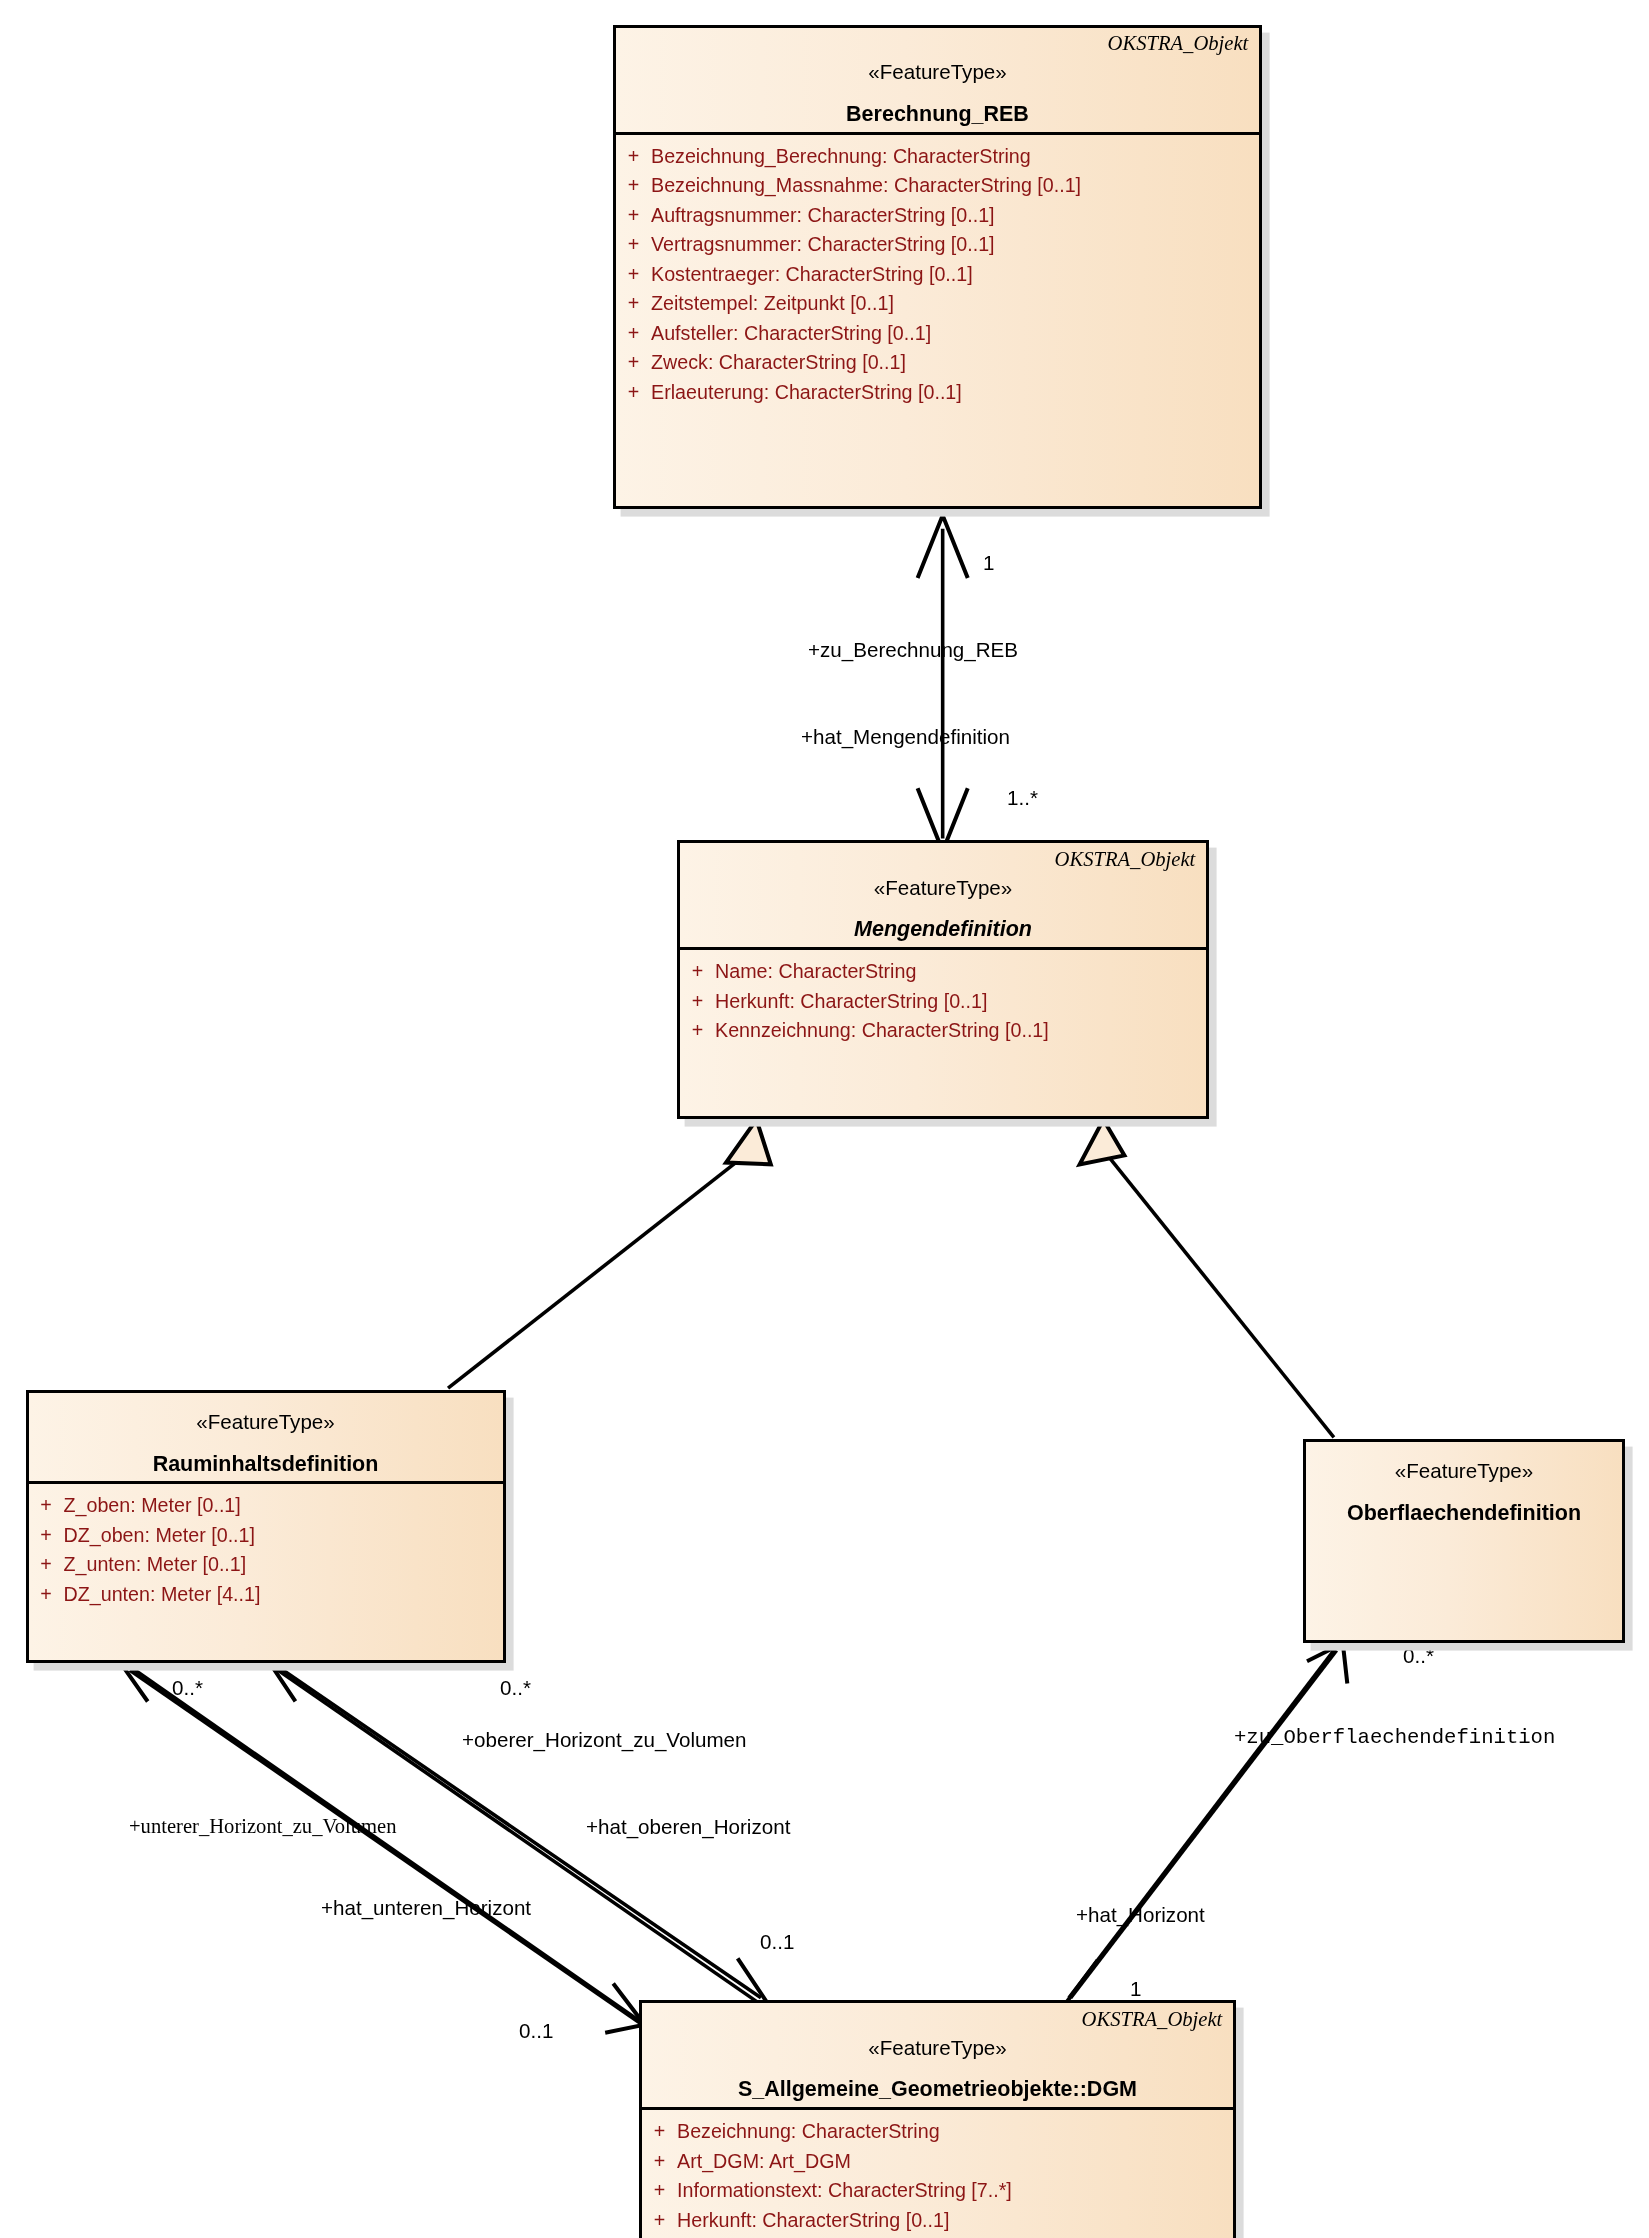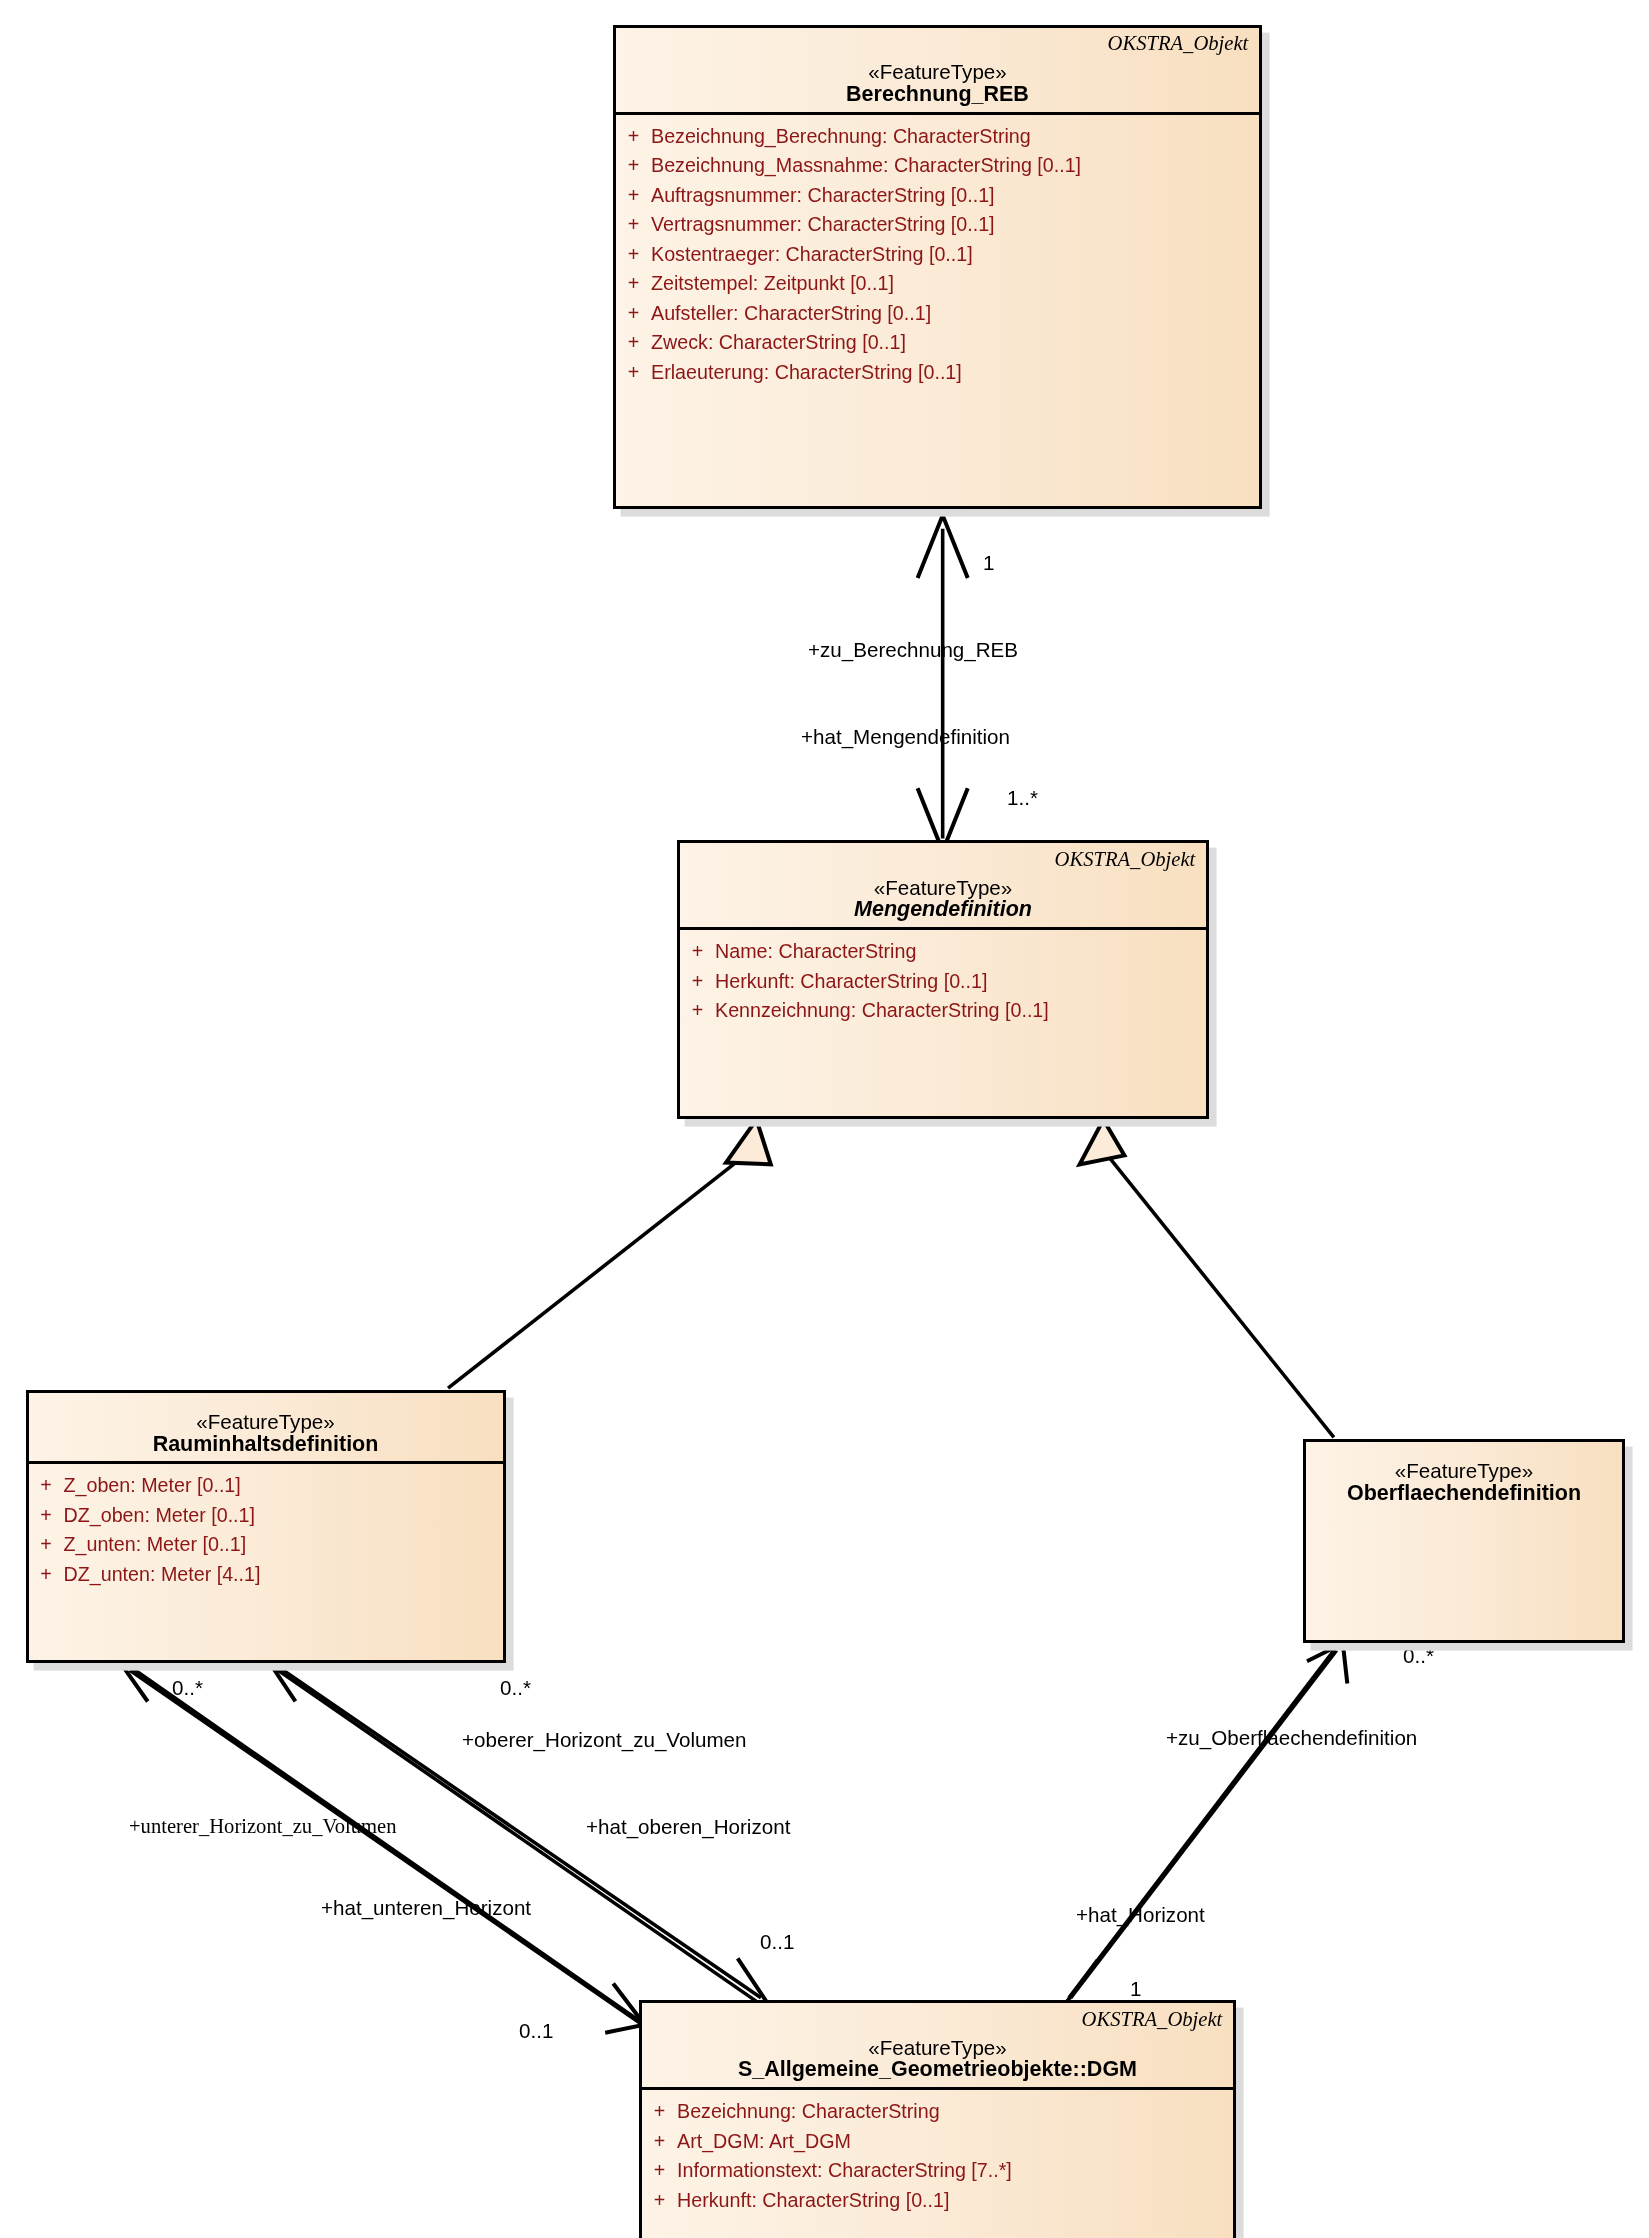--- a/index.html
+++ b/index.html
@@ -11,21 +11,21 @@
   
   .uml-class{position:absolute;box-sizing:border-box;border:3.1px solid #000000;
              background:linear-gradient(to right,#FDF3E6 0%,#FBEBD8 45%,#F8DFC0 100%);
              box-shadow:7.6px 7.6px 0 0 #DCDCDC;}
   .cmp-head{position:relative;padding:4.5px 9.9px 6.3px 9.9px;}
   .cmp-attrs{border-top:3.1px solid #000000;padding:7.2px 0 8px 0;}
 
   .qualifier{position:absolute;right:10.7px;top:4.5px;font-style:italic;
              font-size:20.6px;color:#000;letter-spacing:0px;white-space:nowrap;font-family:Liberation Serif, serif;}
   .stereotype{text-align:center;font-size:20.6px;color:#000;margin-top:29px;line-height:1.05;}
-  .cname{text-align:center;font-size:21.5px;font-weight:bold;color:#000;margin-top:0;line-height:1.05;}
+  .cname{text-align:center;font-size:21.5px;font-weight:bold;color:#000;margin-top:20px;line-height:1.05;}
   .cname.abstract{font-style:italic;}
   .no-qual .stereotype{margin-top:13.4px;}
 
   .attr{display:flex;align-items:flex-start;color:#8C1515;font-size:19.7px;
         line-height:1.0;padding:4.9px 0 4.9px 0;white-space:nowrap;}
   .attr .vis{width:35px;flex:0 0 35px;text-align:center;}
   .attr .sig{flex:1 1 auto;}
 
   
   .elabel{position:absolute;font-size:20.6px;color:#000;white-space:nowrap;line-height:1;}
@@ -79,21 +79,21 @@
   <div class="mult" style="left:172px;  top:1678px;">0..*</div>
   <div class="mult" style="left:500px; top:1678px;">0..*</div>
   <div class="elabel" style="left:462px; top:1730px;">+oberer_Horizont_zu_Volumen</div>
   <div class="elabel" style="left:129px;  top:1816px;font-family:Liberation Serif, serif;">+unterer_Horizont_zu_Volumen</div>
   <div class="elabel" style="left:586px; top:1817px;">+hat_oberen_Horizont</div>
   <div class="elabel" style="left:321px;  top:1898px;">+hat_unteren_Horizont</div>
   <div class="mult" style="left:760px; top:1932px;">0..1</div>
   <div class="mult" style="left:519px; top:2021px;">0..1</div>
 
   <div class="mult" style="left:1403px; top:1646px;">0..*</div>
-  <div class="elabel" style="left:1166px; top:1728px;">+zu_Oberflaechendefinition</div>
+  <div class="elabel" style="left:1234px; top:1728px;font-family:Liberation Mono, monospace;">+zu_Oberflaechendefinition</div>
   <div class="elabel" style="left:1076px; top:1905px;text-align:center;">+hat_Horizont</div>
   <div class="mult" style="left:1130px; top:1979px;">1</div>
 
   <div class="uml-class" style="left:613px; top:24.6px; width:649px; height:484px;">
     <div class="cmp-head">
       <div class="qualifier">OKSTRA_Objekt</div>
       <div class="stereotype">«FeatureType»</div>
       <div class="cname">Berechnung_REB</div>
     </div>
     <div class="cmp-attrs">

